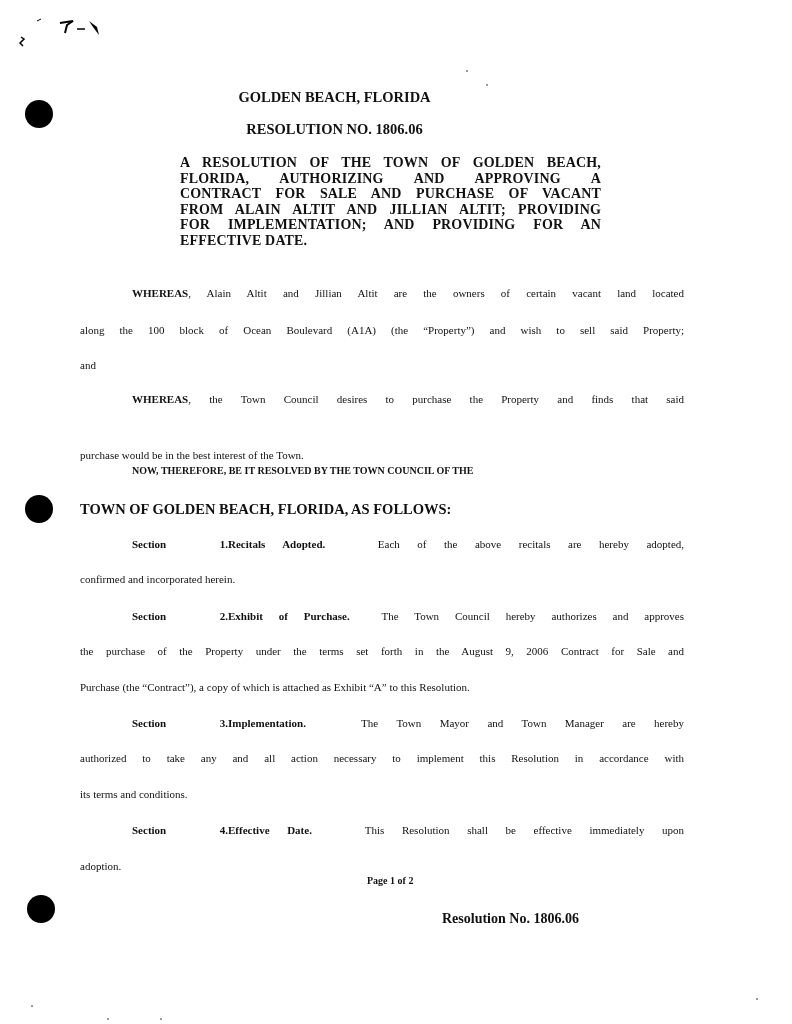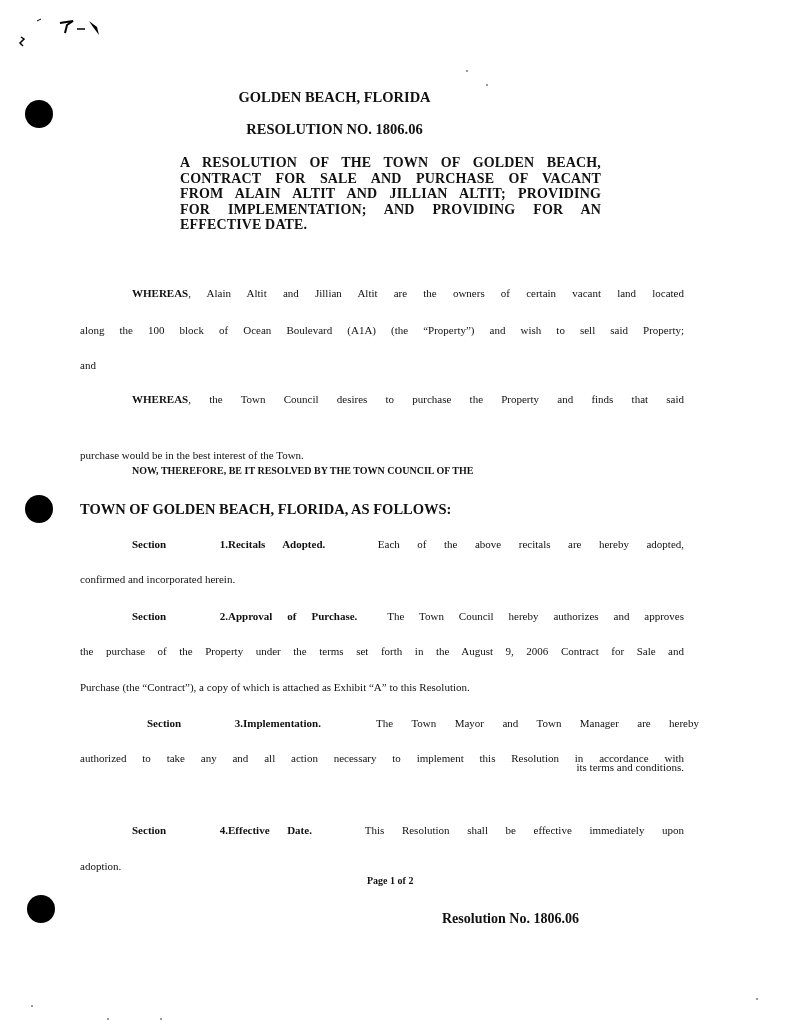--- a/index.html
+++ b/index.html
@@ -40,20 +40,21 @@
 <div class="speck" style="left:486px;top:84px;"></div>
 
 <div class="center title" style="top:89px;">GOLDEN BEACH, FLORIDA</div>
 <div class="center title" style="top:121px;">
   <span>RESOLUTION NO.</span>
   <span class="u">1806.06</span>
 </div>
 
 <div class="caption" style="top:155px;">
   <span class="jl">A RESOLUTION OF THE TOWN OF GOLDEN BEACH,</span>
+  <span class="jl">FLORIDA, AUTHORIZING AND APPROVING A</span>
   <span class="jl">CONTRACT FOR SALE AND PURCHASE OF VACANT</span>
   <span class="jl">FROM ALAIN ALTIT AND JILLIAN ALTIT; PROVIDING</span>
   <span class="jl">FOR IMPLEMENTATION; AND PROVIDING FOR AN</span>
   <span class="ll">EFFECTIVE DATE.</span>
 </div>
 
 <div class="line indent just" style="top:287px;">
   <span class="bold">WHEREAS</span><span>, Alain Altit and Jillian Altit are the owners of certain vacant land located</span>
 </div>
 <div class="line just" style="top:324px;">along the 100 block of Ocean Boulevard (A1A) (the “Property”) and wish to sell said Property;</div>
@@ -66,30 +67,30 @@
 
 <div class="line indent bold" style="top:465px;font-size:10px;">NOW, THEREFORE, BE IT RESOLVED BY THE TOWN COUNCIL OF THE</div>
 <div class="line bold" style="top:501px;font-size:14.5px;">TOWN OF GOLDEN BEACH, FLORIDA, AS FOLLOWS:</div>
 
 <div class="line indent just" style="top:538px;">
   <span class="bold u sec-label">Section 1.</span><span class="bold u">Recitals Adopted.</span>&nbsp;&nbsp;&nbsp;<span>Each of the above recitals are hereby adopted,</span>
 </div>
 <div class="line" style="top:573px;">confirmed and incorporated herein.</div>
 
 <div class="line indent just" style="top:610px;">
-  <span class="bold u sec-label">Section 2.</span><span class="bold u">Approval of Purchase</span><span class="bold">.</span>&nbsp;&nbsp;<span>The Town Council hereby authorizes and approves</span>
+  <span class="bold u sec-label">Section 2.</span><span class="bold u">Exhibit of Purchase</span><span class="bold">.</span>&nbsp;&nbsp;<span>The Town Council hereby authorizes and approves</span>
 </div>
 <div class="line just" style="top:645px;">the purchase of the Property under the terms set forth in the August 9, 2006 Contract for Sale and</div>
 <div class="line" style="top:681px;">Purchase (the “Contract”), a copy of which is attached as Exhibit “A” to this Resolution.</div>
 
-<div class="line indent just" style="top:717px;margin-left:15px;">
+<div class="line indent just" style="top:717px;">
   <span class="bold u sec-label">Section 3.</span><span class="bold u">Implementation.</span>&nbsp;&nbsp;&nbsp;<span>The Town Mayor and Town Manager are hereby</span>
 </div>
 <div class="line just" style="top:752px;">authorized to take any and all action necessary to implement this Resolution in accordance with</div>
-<div class="line" style="top:761px;text-align:right;">its terms and conditions.</div>
+<div class="line" style="top:788px;">its terms and conditions.</div>
 
 <div class="line indent just" style="top:824px;">
   <span class="bold u sec-label">Section 4.</span><span class="bold u">Effective Date.</span>&nbsp;&nbsp;&nbsp;<span>This Resolution shall be effective immediately upon</span>
 </div>
 <div class="line" style="top:860px;">adoption.</div>
 
 <div class="abs bold" style="left:367px;top:875px;font-size:10px;">Page 1 of 2</div>
 <div class="abs bold" style="left:442px;top:911px;font-size:14px;">
   <span>Resolution No.</span>
   <span class="u">1806.06</span>

